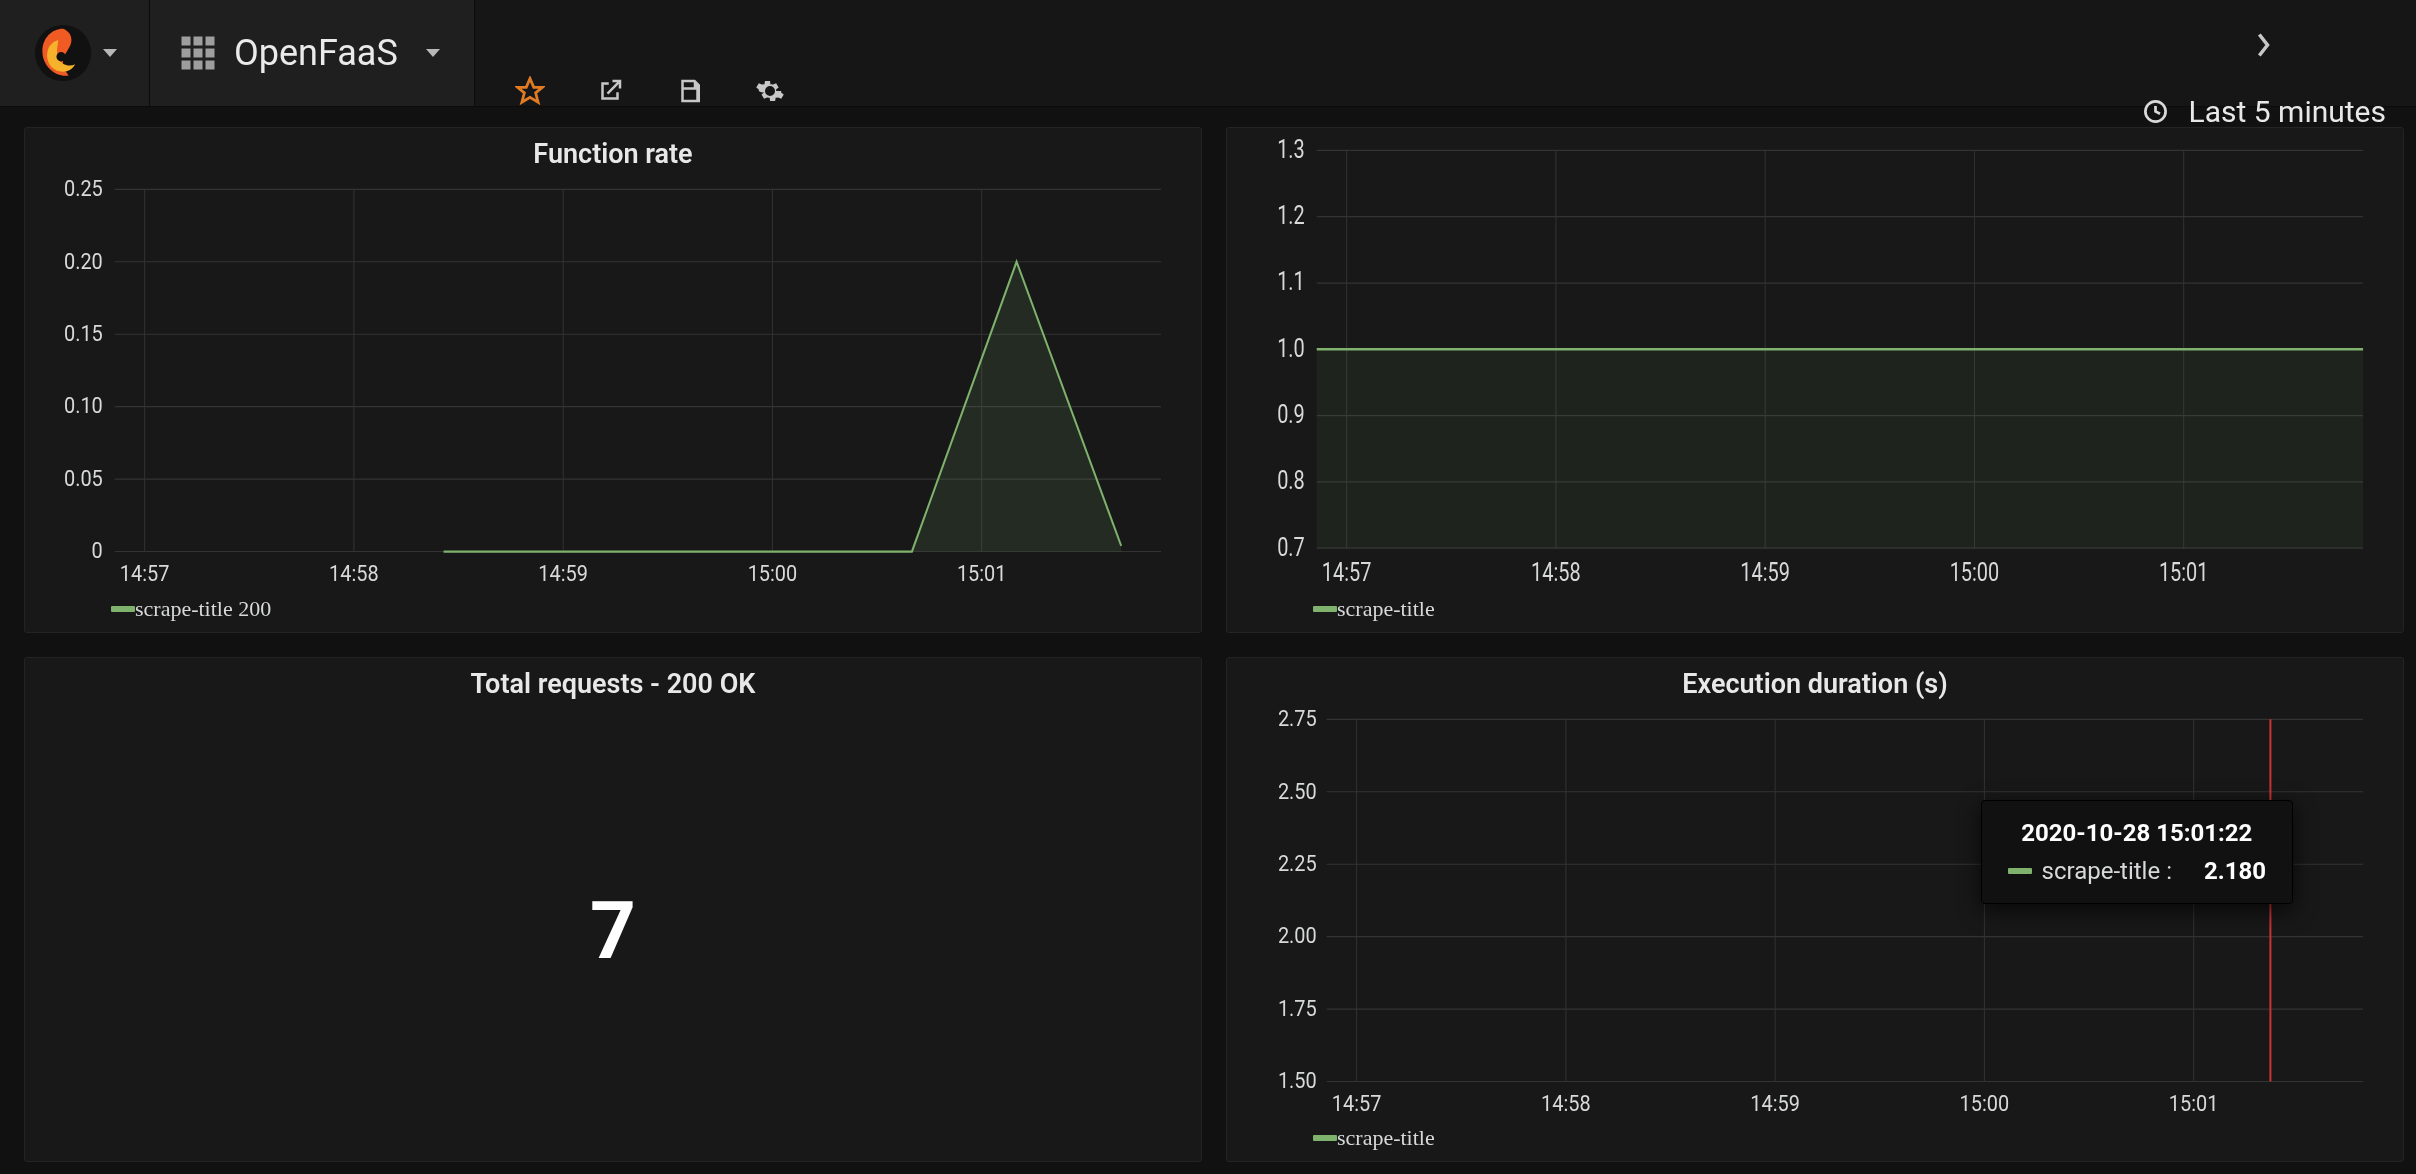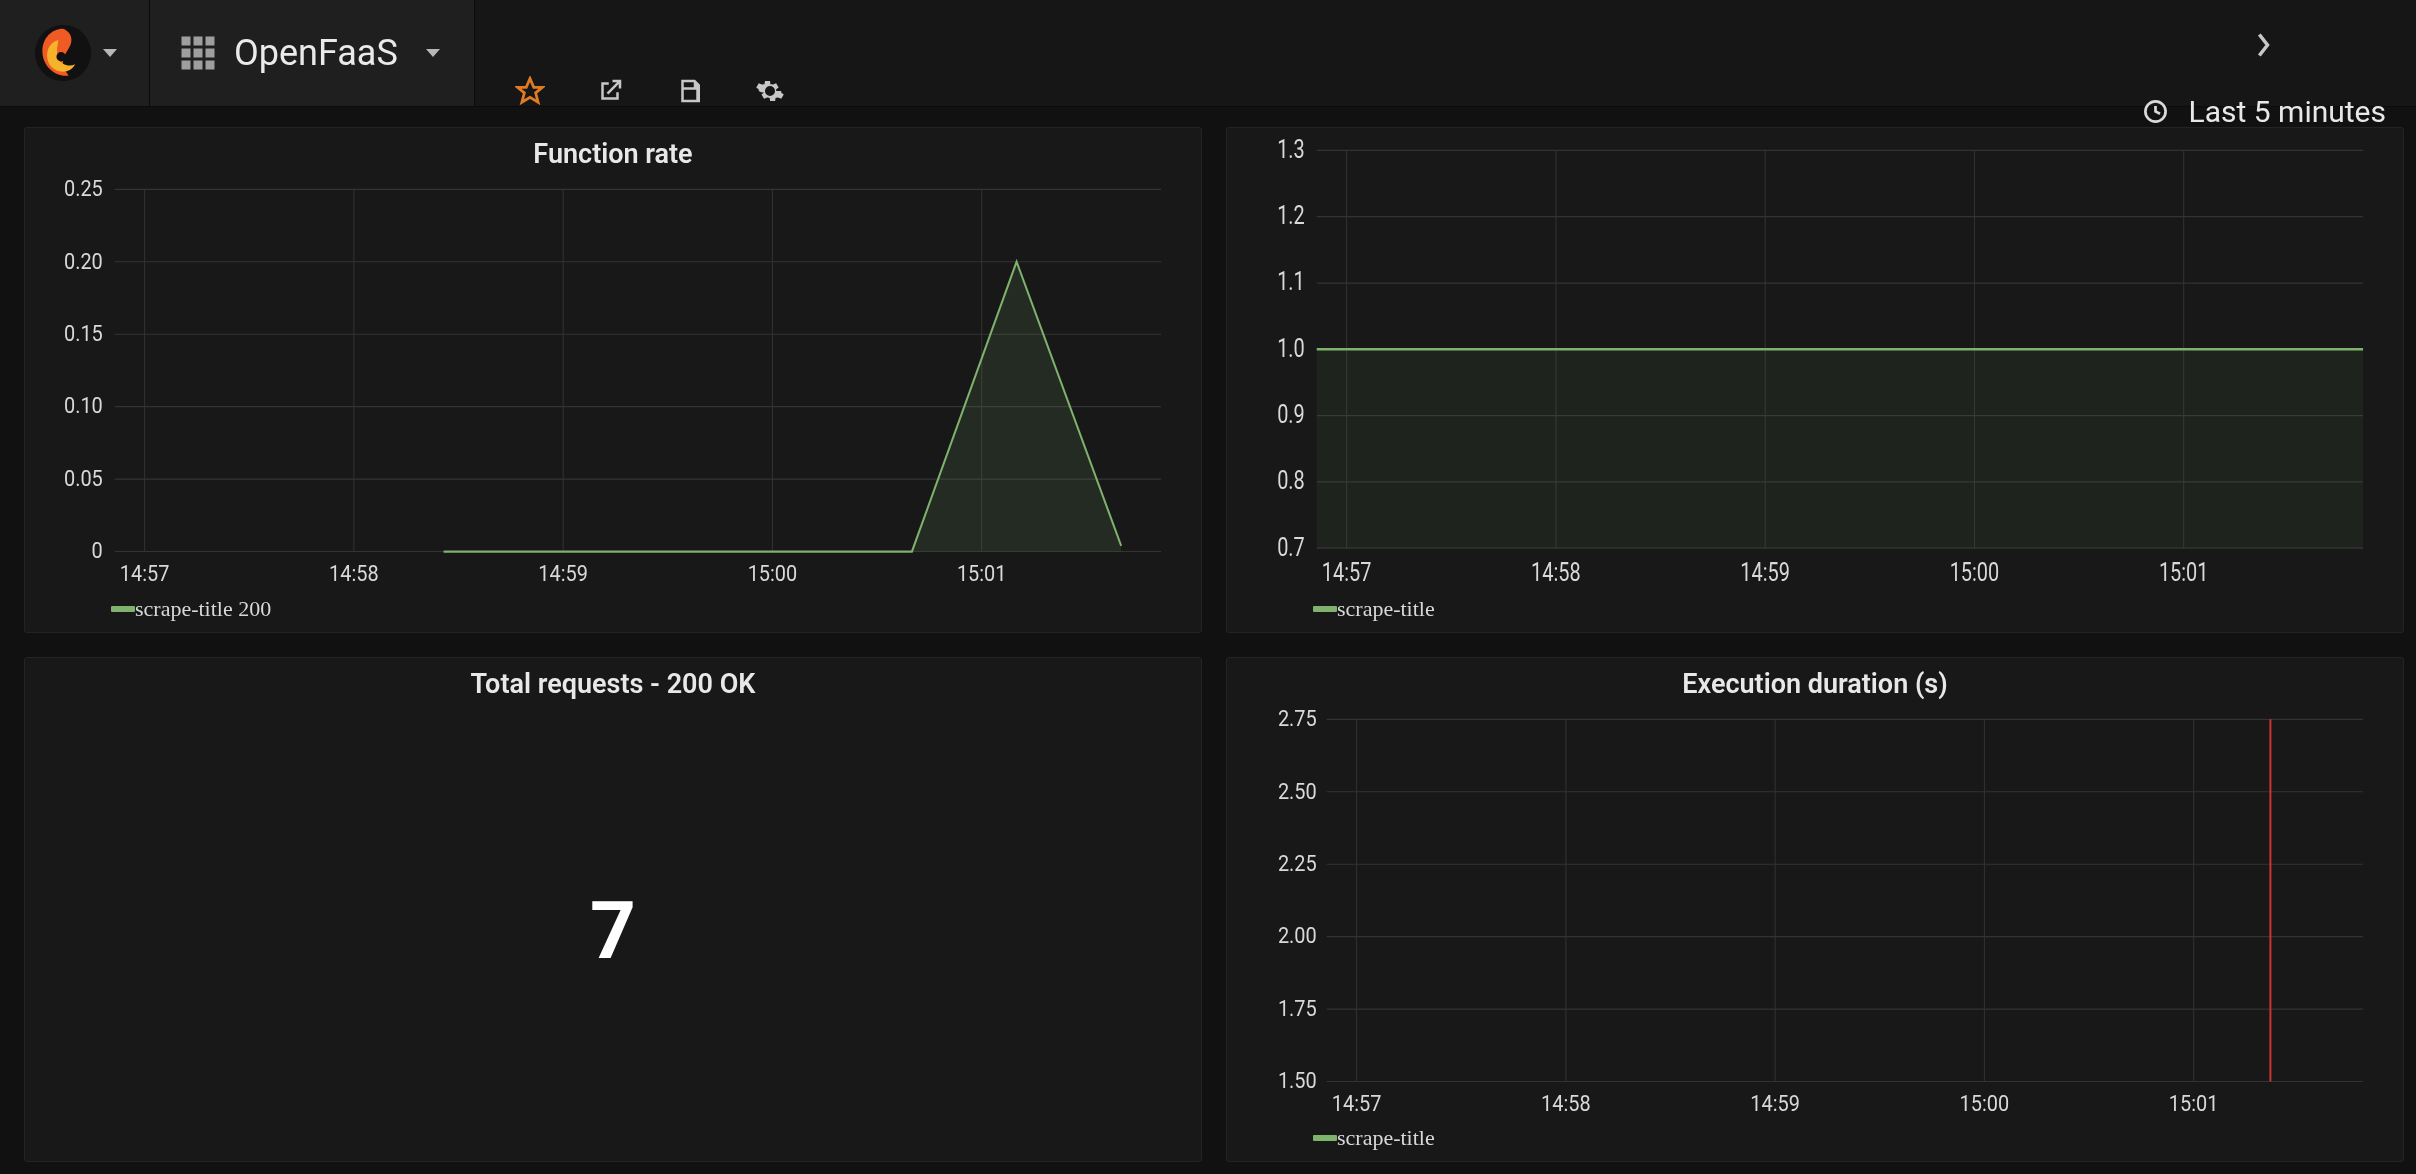--- a/index.html
+++ b/index.html
@@ -333,20 +333,28 @@
         <text class="axis-text" x="70" y="16" text-anchor="end">2.75</text>
         <text class="axis-text" x="110" y="356" text-anchor="middle">14:57</text>
         <text class="axis-text" x="320" y="356" text-anchor="middle">14:58</text>
         <text class="axis-text" x="530" y="356" text-anchor="middle">14:59</text>
         <text class="axis-text" x="740" y="356" text-anchor="middle">15:00</text>
         <text class="axis-text" x="950" y="356" text-anchor="middle">15:01</text>
 
         <line class="crosshair" x1="1027" x2="1027" y1="10" y2="330"></line>
       </svg>
 
+      <div class="tooltip">
+        <div class="tooltip-time">2020-10-28 15:01:22</div>
+        <div class="tooltip-row">
+          <span class="legend-swatch"></span>
+          <span>scrape-title :</span>
+          <span class="val">2.180</span>
+        </div>
+      </div>
     </div>
     <div class="legend">
       <span class="legend-swatch"></span>
       <span>scrape-title</span>
     </div>
   </div>
 
 </div>
 
 </body></html>

